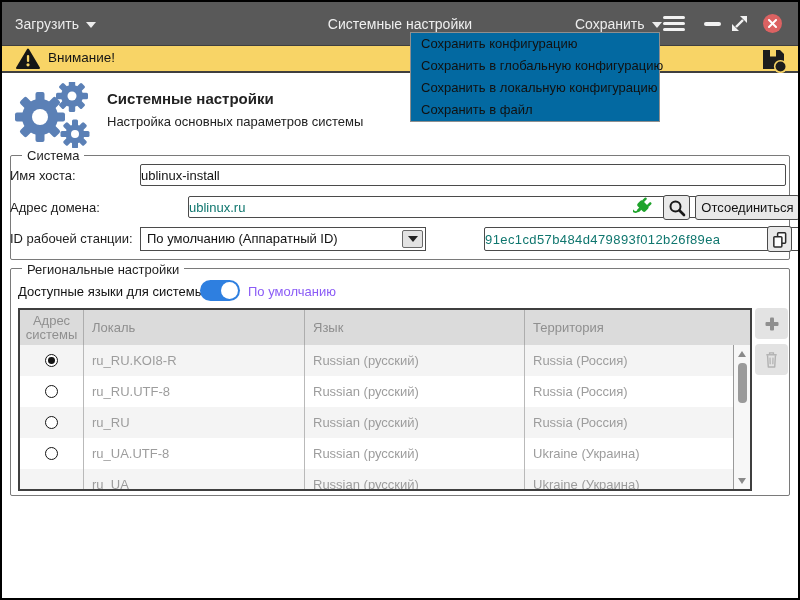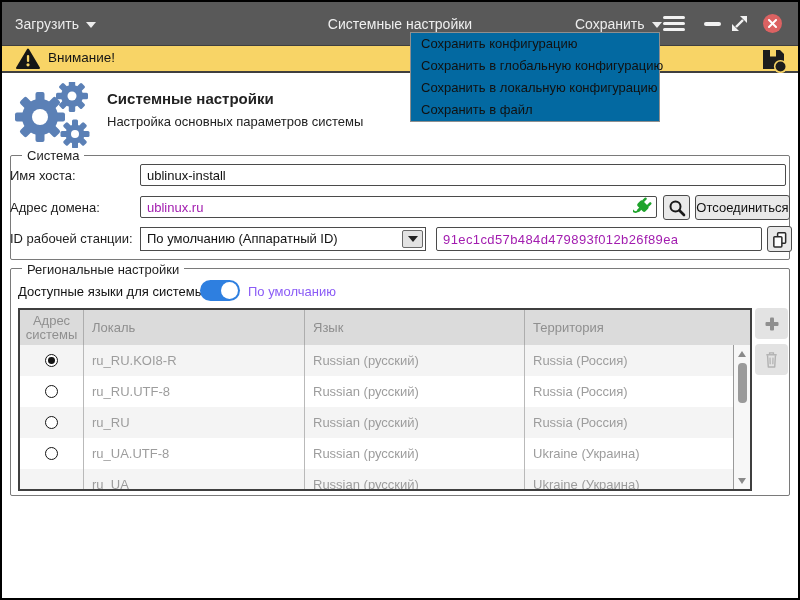--- a/index.html
+++ b/index.html
@@ -28,22 +28,22 @@
 
   
   .pg-title{left:105px;top:88px;font-size:15px;font-weight:bold;color:#222;}
   .pg-sub{left:105px;top:112px;font-size:13px;color:#222;}
 
   
   .group{border:1px solid #7a7a7a;border-radius:2px;background:transparent;}
   .legend{background:#fff;padding:0 5px;font-size:13px;color:#1d1d1d;z-index:2;}
 
   .flabel{font-size:13px;color:#1d1d1d;text-align:left;width:126px;left:8px;}
-  .tinput{border:1.5px solid #4b4b4b;border-radius:2px;background:#fff;font-size:13px;color:#111;padding:0 6px;outline:none;}
-  .tinput.ghost{color:#a21caf;}
+  .tinput{border:1.5px solid #4b4b4b;border-radius:2px;background:#fff;font-size:13px;color:#111;padding:0 0;outline:none;}
+  .tinput.ghost{color:#0f766e;margin-left:48px;}
   .btn{border:1.5px solid #4b4b4b;border-radius:3px;background:#e9e9e9;font-size:13px;color:#111;display:flex;align-items:center;justify-content:center;}
   .selectbox{border:1.5px solid #4b4b4b;border-radius:0;background:#fff;}
   .selecttext{position:absolute;left:6px;top:0;height:21px;line-height:21px;font-size:13px;color:#111;white-space:nowrap;}
   .selectarrow{position:absolute;right:2px;top:2px;bottom:2px;width:21px;background:#e3e3e3;border:1px solid #6a6a6a;border-radius:2px;display:flex;align-items:center;justify-content:center;}
   .caret-d{width:0;height:0;border-left:5px solid transparent;border-right:5px solid transparent;border-top:6px solid #222;}
 
   
   .toggle{left:198px;top:278px;width:40px;height:21px;border-radius:11px;background:#2E7FE0;}
   .knob{position:absolute;top:2px;right:2.5px;width:17px;height:17px;border-radius:50%;background:#fff;}
 
@@ -176,21 +176,21 @@
       <rect x="-1.5" y="2" width="3" height="4"></rect>
       <path d="M0 5.5 C 0 9.5 -4.5 10 -7 7.5" stroke="#1FA32C" stroke-width="1.8" fill="none" stroke-linecap="round"></path>
     </g>
   </svg>
   <div class="abs btn" style="left:661px;top:193px;width:27px;height:25px;">
     <svg width="18" height="18" viewBox="0 0 18 18">
       <circle cx="7.5" cy="7.5" r="5" stroke="#191919" stroke-width="2" fill="none"></circle>
       <line x1="11.5" y1="11.5" x2="16" y2="16" stroke="#191919" stroke-width="2.6" stroke-linecap="round"></line>
     </svg>
   </div>
-  <div class="abs btn" style="left:693px;top:193px;width:95px;height:25px;">Отсоединиться</div>
+  <div class="abs btn" style="left:693px;top:193px;width:105px;height:25px;">Отсоединиться</div>
 
   <span class="abs flabel" style="top:229px;">ID рабочей станции:</span>
   <div class="abs selectbox" style="left:138px;top:225px;width:286px;height:24px;">
     <span class="selecttext">По умолчанию (Аппаратный ID)</span>
     <span class="selectarrow">
         <span class="caret-d"></span>
       </span>
   </div>
   <input class="abs tinput ghost" style="left: 434px; top: 225px; width: 326px; height: 24px; letter-spacing: 0.4px;" value="91ec1cd57b484d479893f012b26f89ea">
   <div class="abs btn" style="left:765px;top:224px;width:25px;height:26px;">

